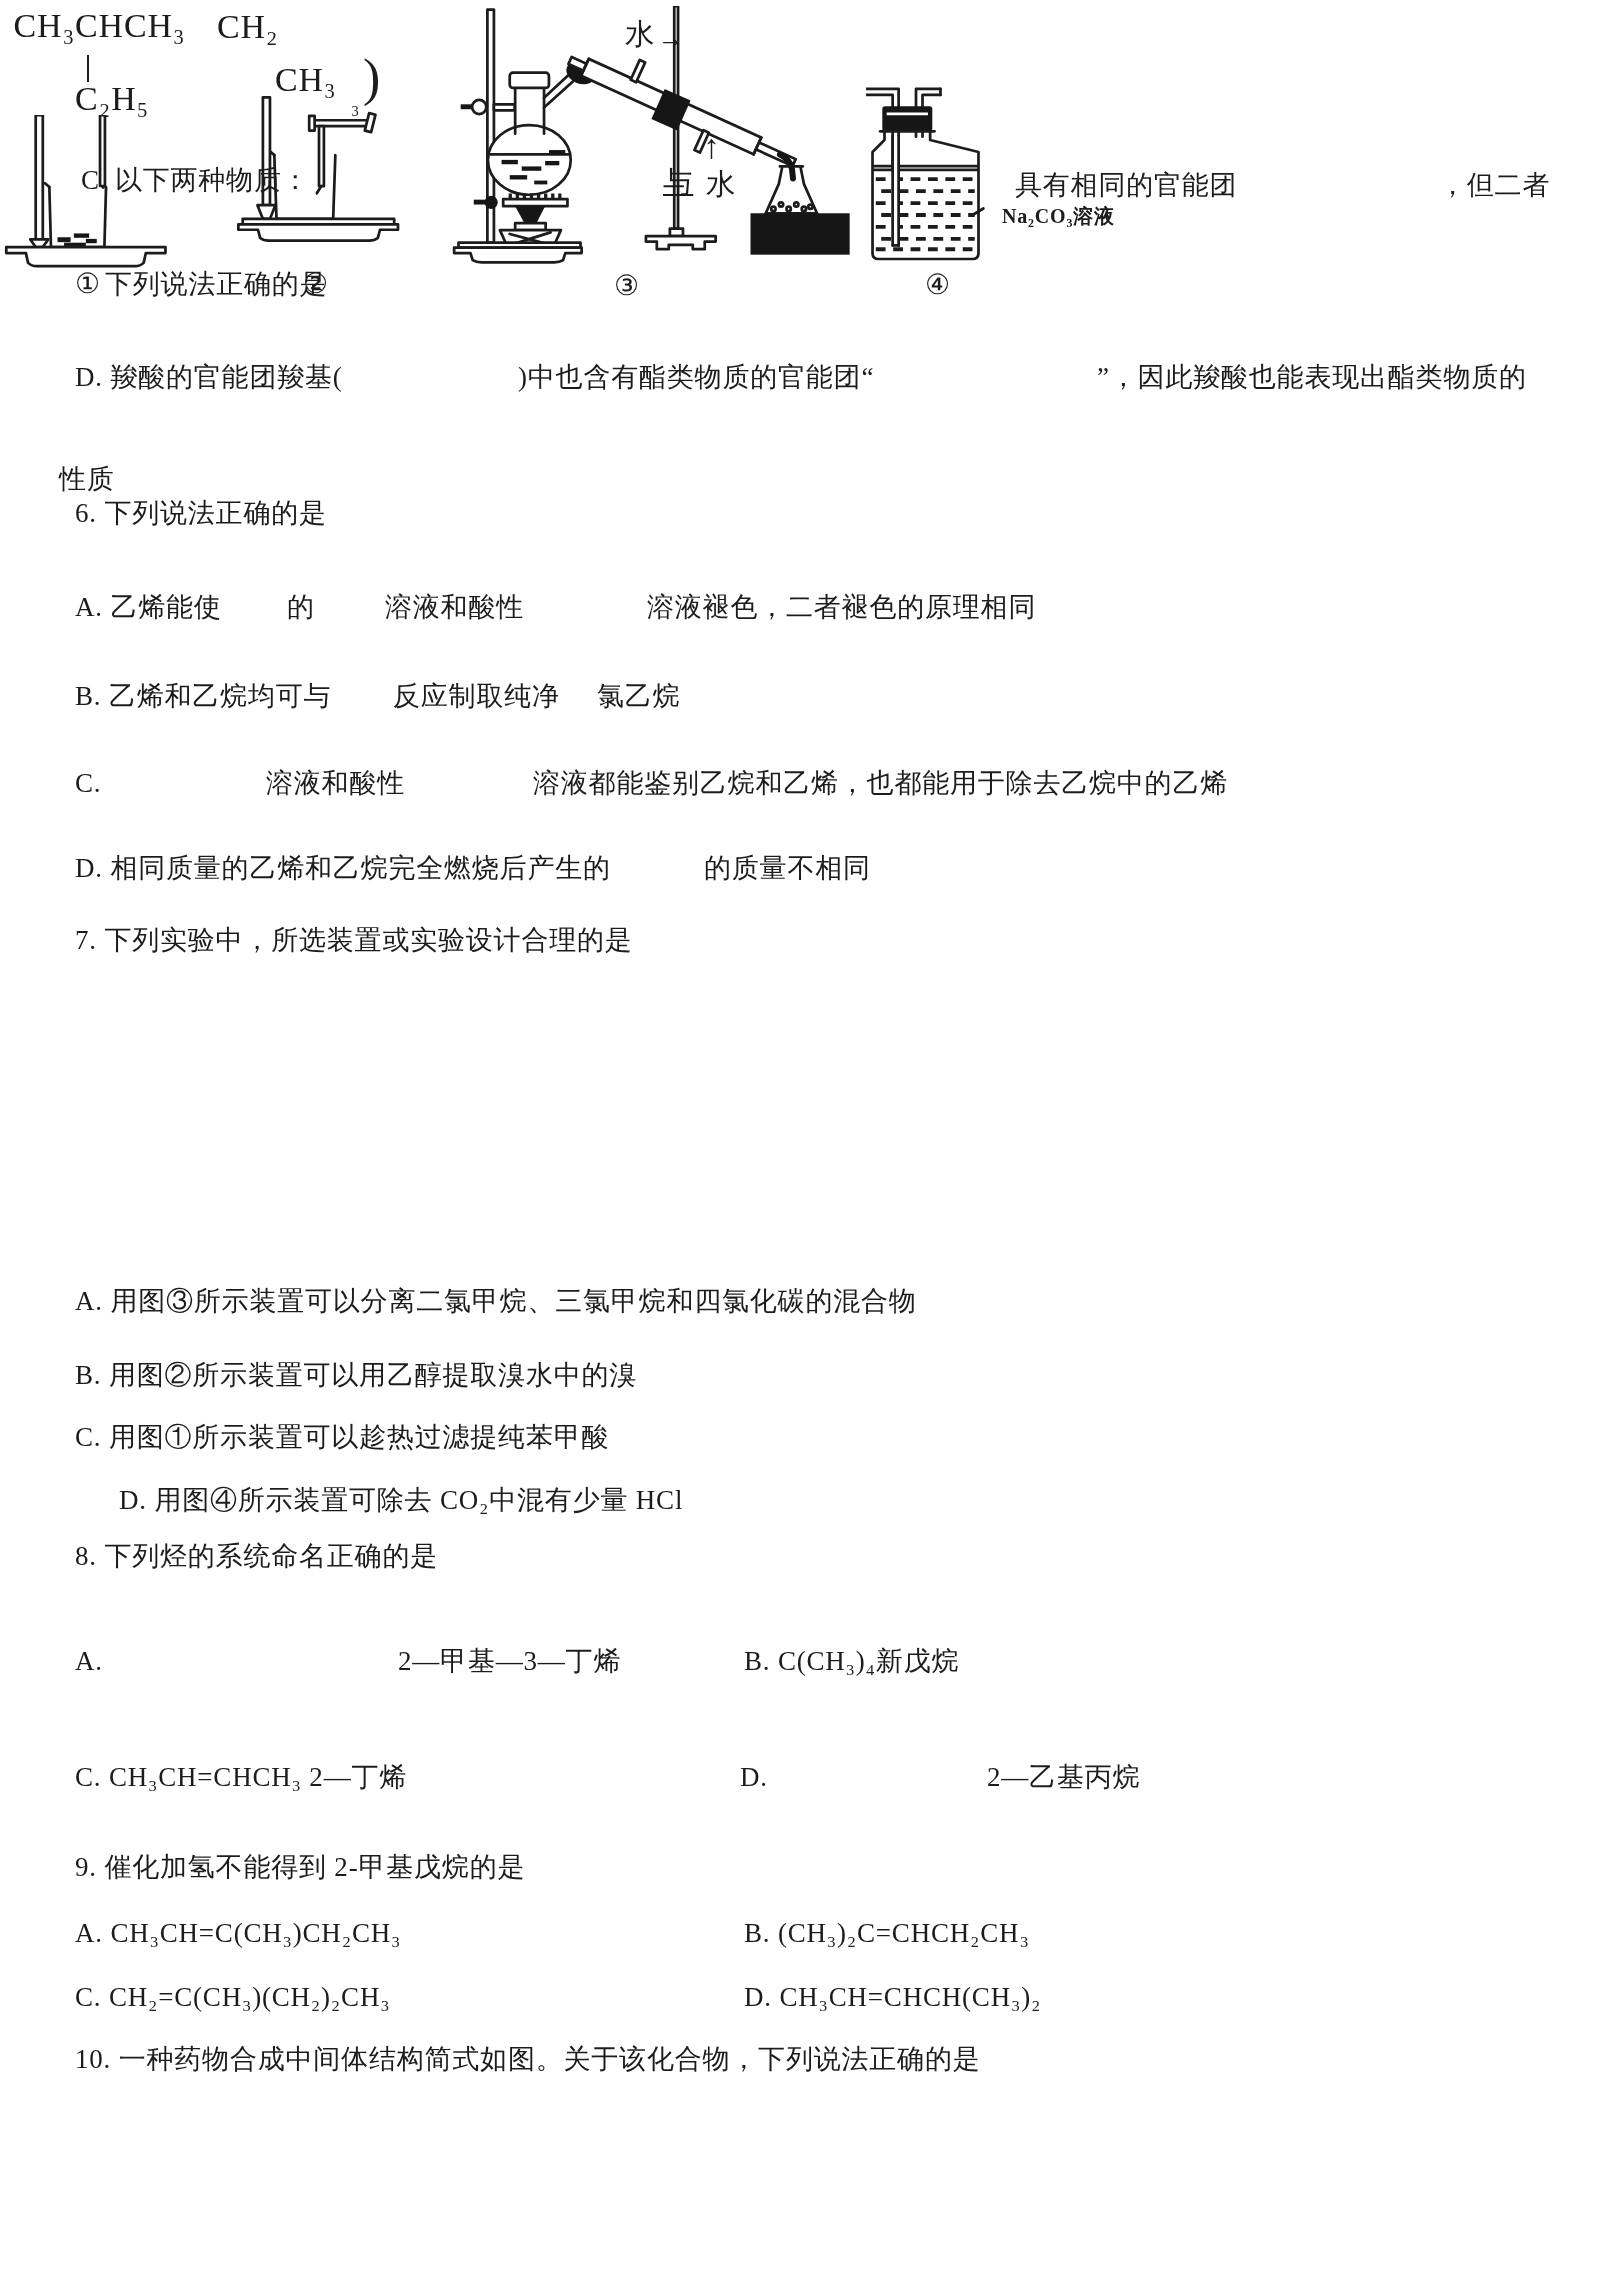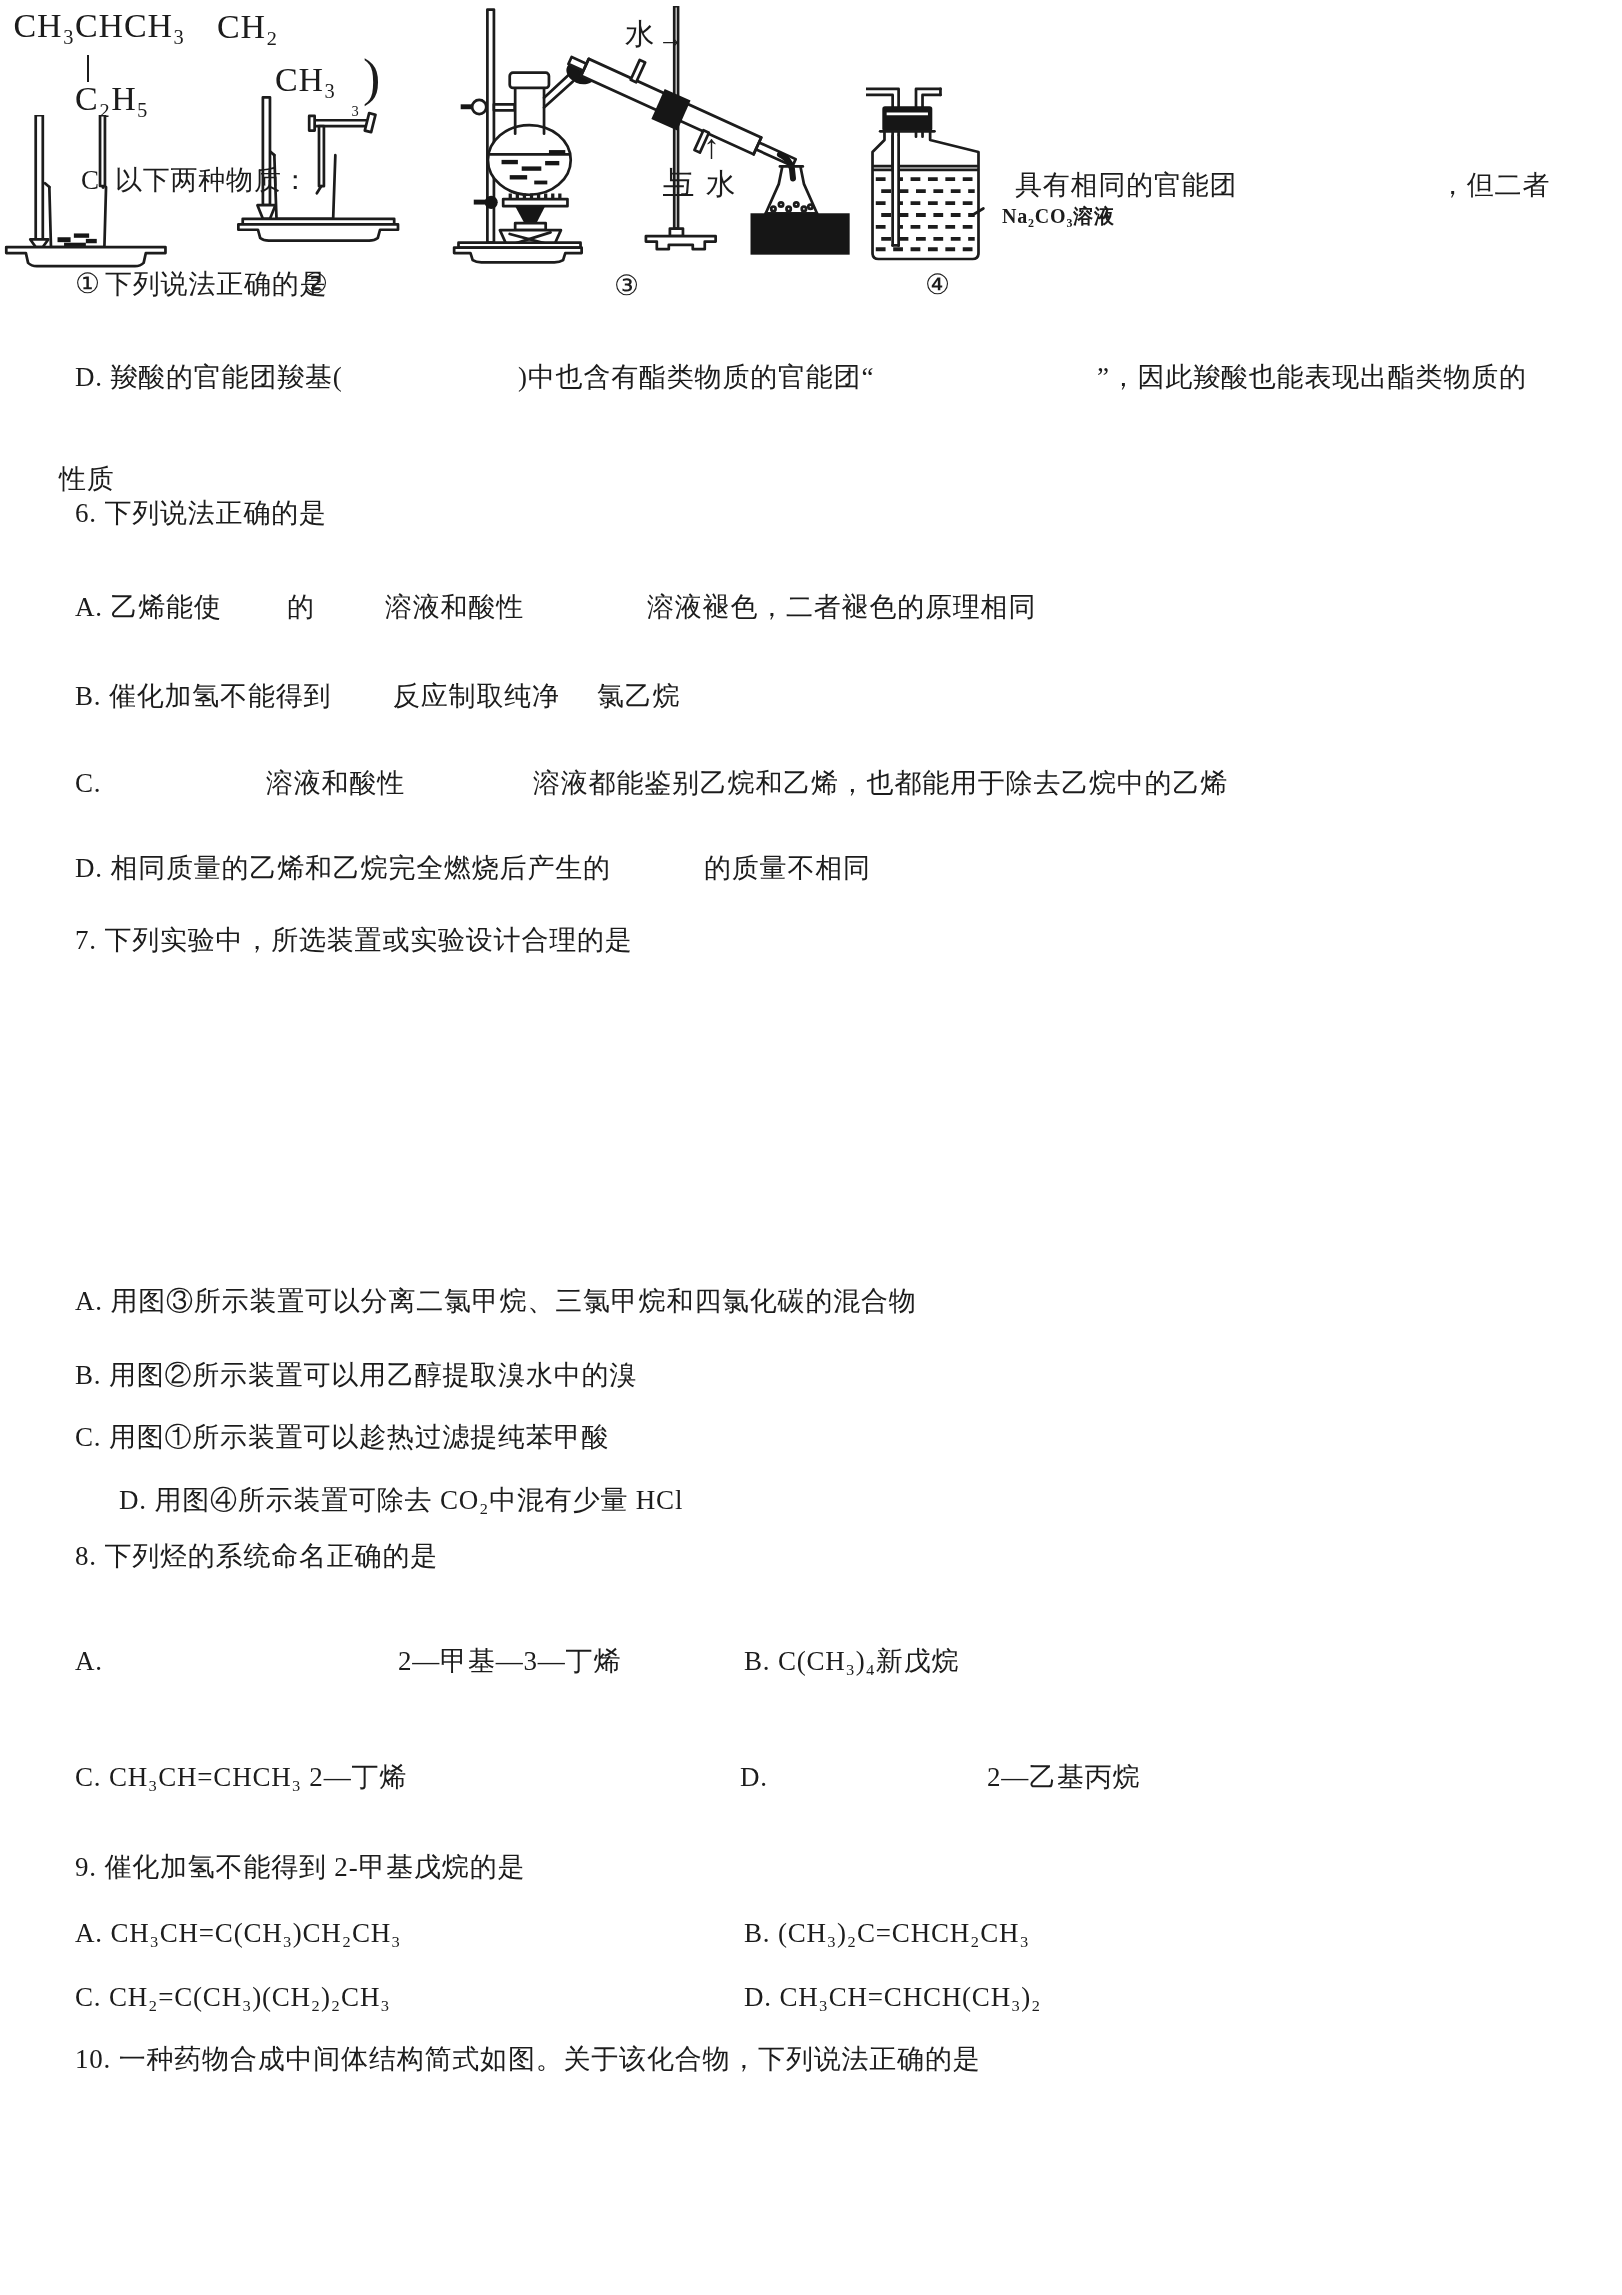--- a/index.html
+++ b/index.html
@@ -169,21 +169,21 @@
 <div class="t body-txt" style="left:75px;top:364px;">D. 羧酸的官能团羧基(</div>
 <div class="t body-txt" style="left:518px;top:364px;">)中也含有酯类物质的官能团“</div>
 <div class="t body-txt" style="left:1097px;top:364px;">”，因此羧酸也能表现出酯类物质的</div>
 <div class="t body-txt" style="left:59px;top:466px;">性质</div>
 
 <div class="t body-txt" style="left:75px;top:500px;">6. 下列说法正确的是</div>
 <div class="t body-txt" style="left:75px;top:594px;">A. 乙烯能使</div>
 <div class="t body-txt" style="left:287px;top:594px;">的</div>
 <div class="t body-txt" style="left:385px;top:594px;">溶液和酸性</div>
 <div class="t body-txt" style="left:647px;top:594px;">溶液褪色，二者褪色的原理相同</div>
-<div class="t body-txt" style="left:75px;top:683px;">B. 催化加氢不能得到</div>
+<div class="t body-txt" style="left:75px;top:683px;">B. 乙烯和乙烷均可与</div>
 <div class="t body-txt" style="left:393px;top:683px;">反应制取纯净</div>
 <div class="t body-txt" style="left:597px;top:683px;">氯乙烷</div>
 <div class="t body-txt" style="left:75px;top:770px;">C.</div>
 <div class="t body-txt" style="left:266px;top:770px;">溶液和酸性</div>
 <div class="t body-txt" style="left:533px;top:770px;">溶液都能鉴别乙烷和乙烯，也都能用于除去乙烷中的乙烯</div>
 <div class="t body-txt" style="left:75px;top:855px;">D. 相同质量的乙烯和乙烷完全燃烧后产生的</div>
 <div class="t body-txt" style="left:704px;top:855px;">的质量不相同</div>
 
 <div class="t body-txt" style="left:75px;top:927px;">7. 下列实验中，所选装置或实验设计合理的是</div>
 <div class="t body-txt" style="left:75px;top:1288px;">A. 用图③所示装置可以分离二氯甲烷、三氯甲烷和四氯化碳的混合物</div>

